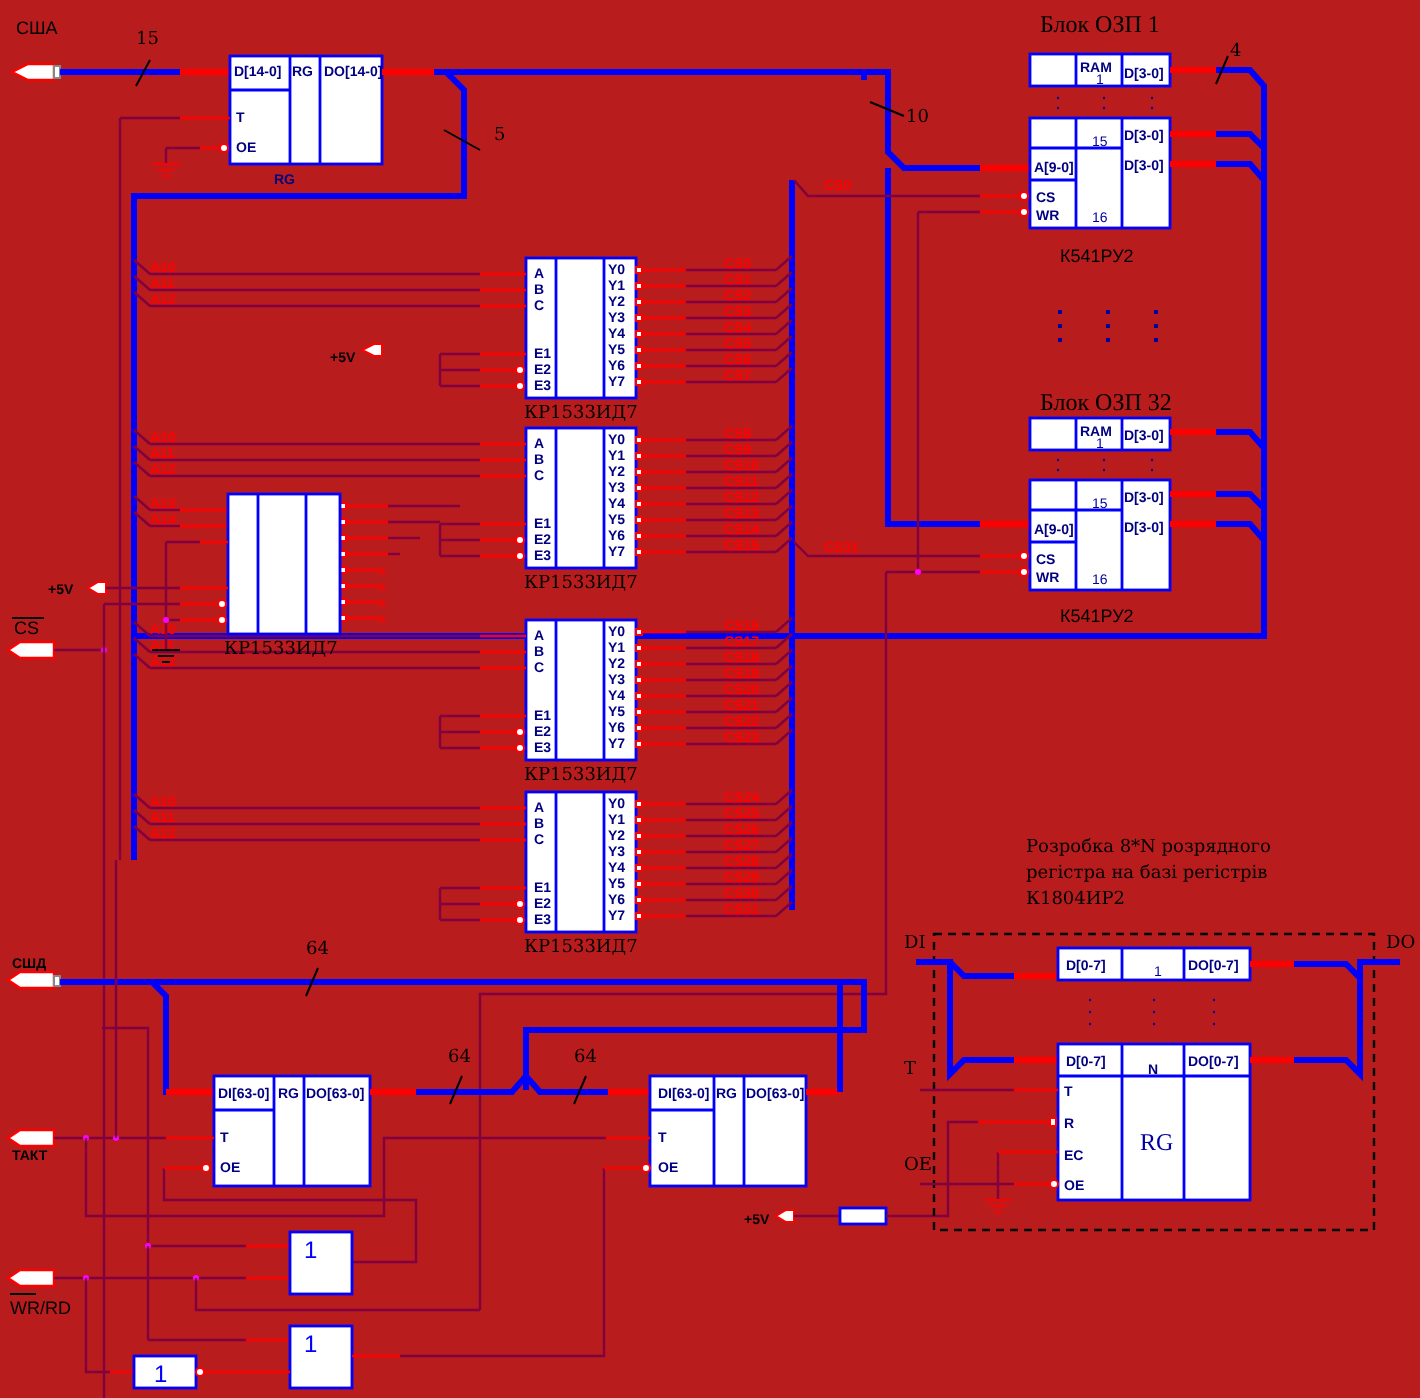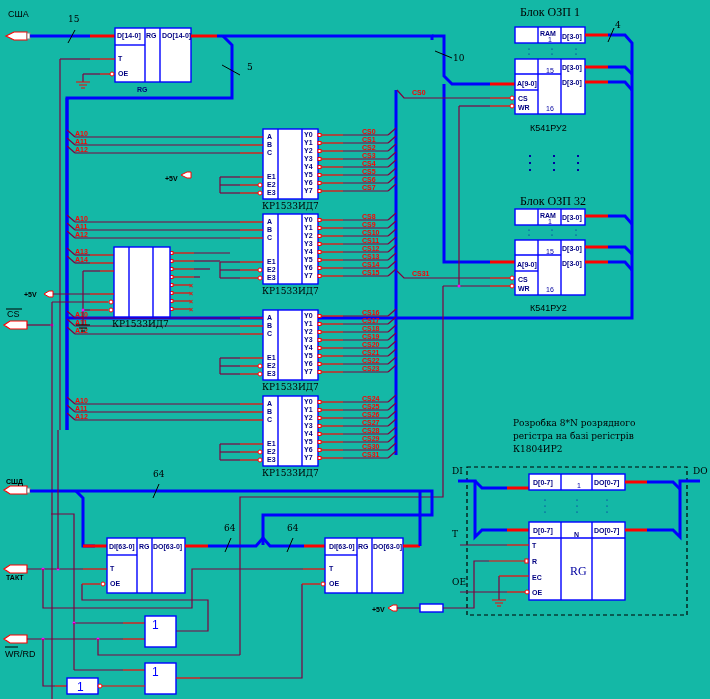--- a/index.html
+++ b/index.html
@@ -1,16 +1,16 @@
 <!DOCTYPE html>
 <html><head>
 <meta charset="utf-8">
 <style>
   html, body { margin:0; padding:0; background:#ffffff; }
-  #canvas { position:relative; width:710px; height:699px; overflow:hidden; background:#14b8a6; }
+  #canvas { position:relative; width:710px; height:699px; overflow:hidden; background:#b91c1c; }
   svg { position:absolute; left:0; top:0; }
   .bus { stroke:#0000ff; stroke-width:3; fill:none; }
   .busr { stroke:#ff0000; stroke-width:3; fill:none; }
   .w { stroke:#800040; stroke-width:1.2; fill:none; }
   .wr { stroke:#ff0000; stroke-width:1.2; fill:none; }
   .box { stroke:#0000ff; stroke-width:1.4; fill:#fff; }
   .thin { stroke:#000; stroke-width:1; fill:none; }
   .t { font-family:"Liberation Sans", sans-serif; font-size:7px; fill:#0000a0; }
   .tb { font-family:"Liberation Sans", sans-serif; font-size:7px; fill:#000080; font-weight:bold;}
   .tr { font-family:"Liberation Sans", sans-serif; font-size:7px; fill:#ff0000; font-weight:bold; }

